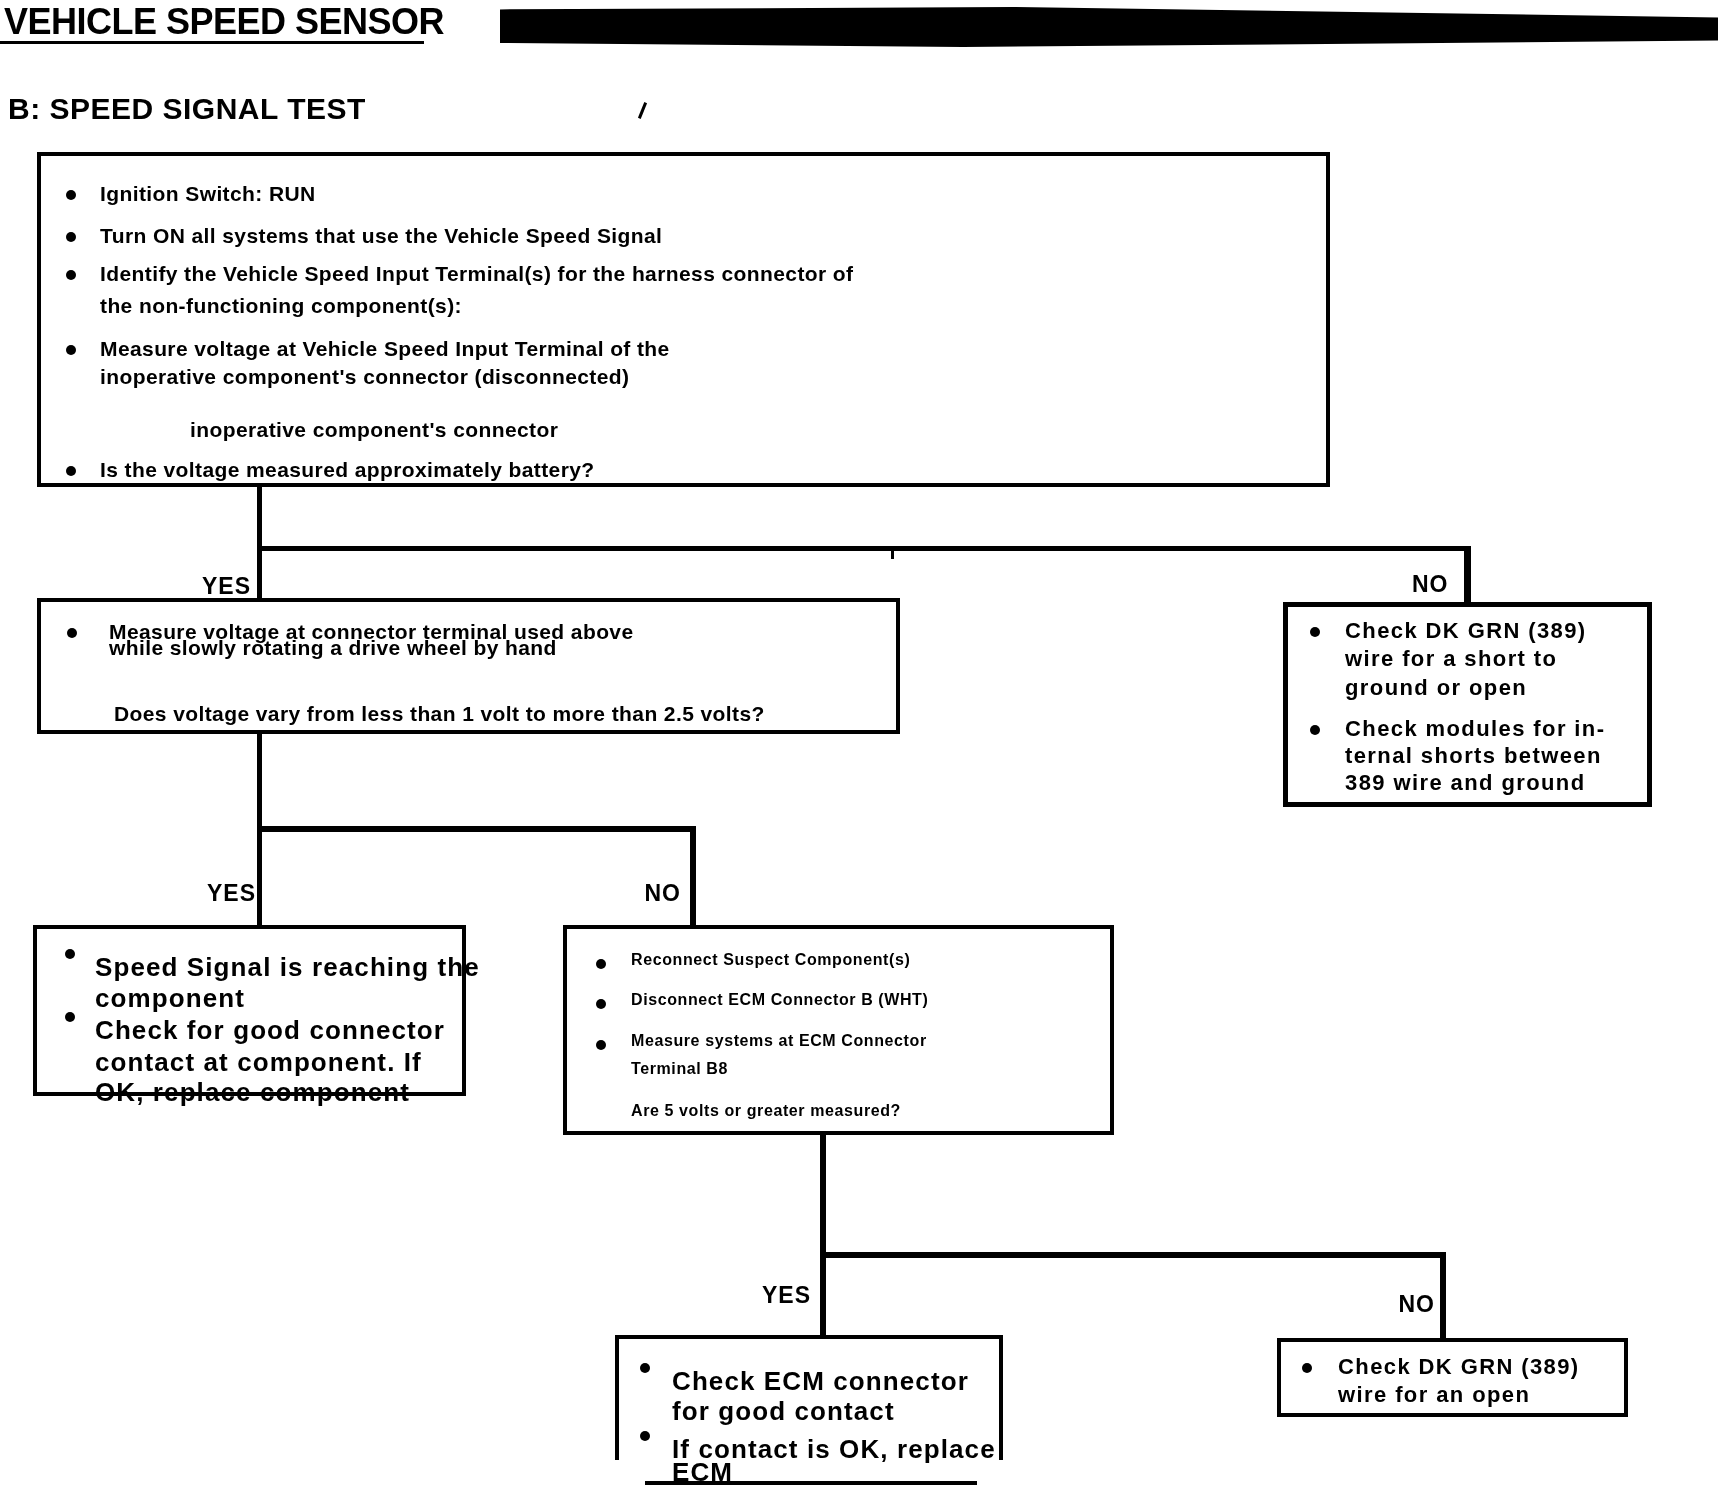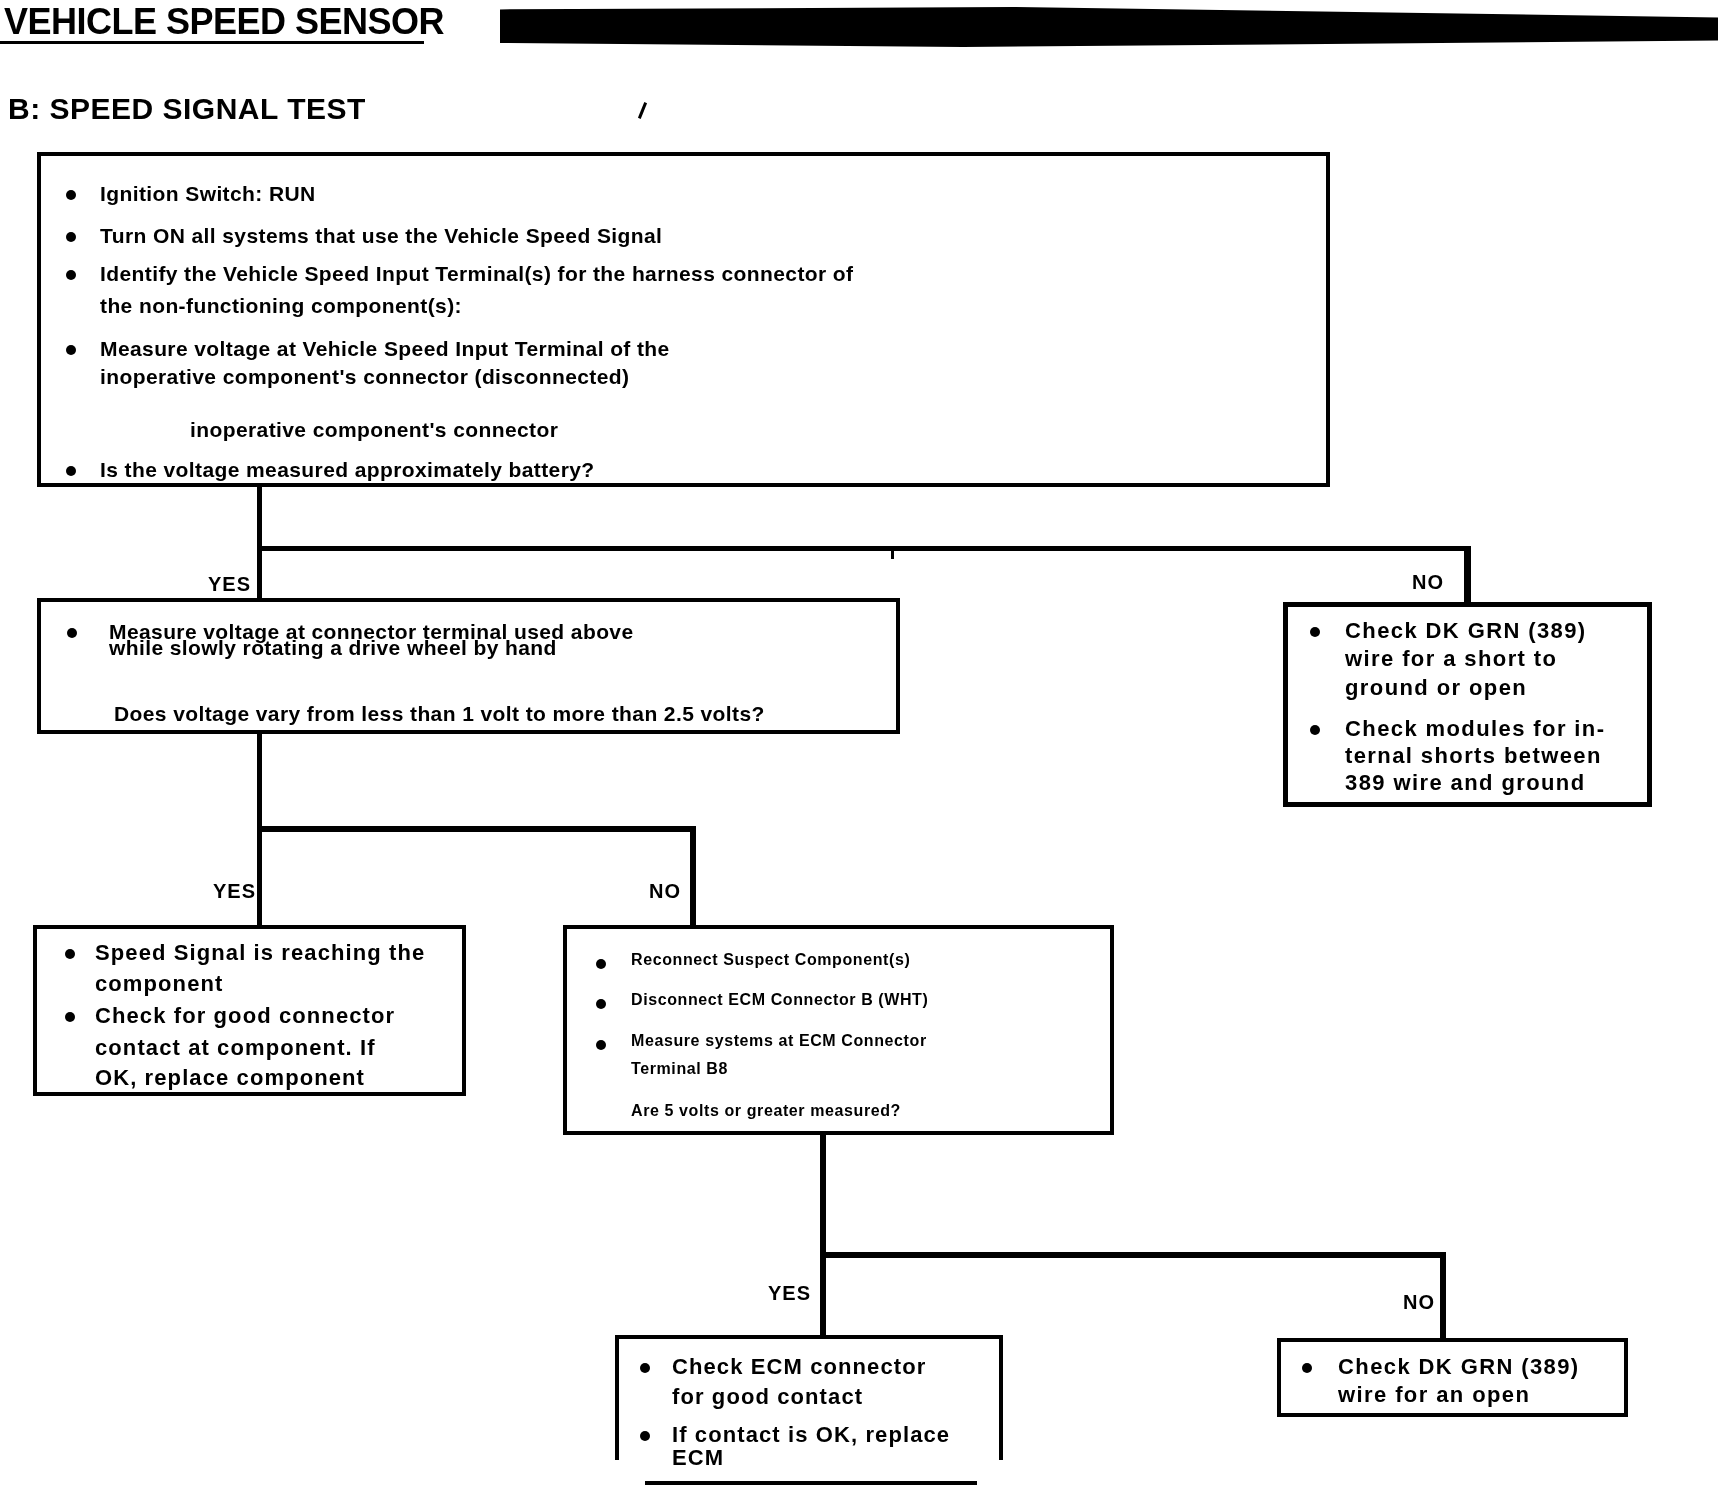--- a/index.html
+++ b/index.html
@@ -17,26 +17,26 @@
   .b-rotate  {left:37px;  top:598px; width:863px; height:136px;}
   .b-short   {left:1283px;top:602px; width:369px; height:205px;border-width:5px;}
   .b-comp    {left:33px;  top:925px; width:433px; height:171px;}
   .b-ecmv    {left:563px; top:925px; width:551px; height:210px;}
   .b-ecmr    {left:615px; top:1335px;width:388px; height:125px;border-bottom:none;}
   .b-open    {left:1277px;top:1338px;width:351px; height:79px;}
 
   .tl{position:absolute;white-space:nowrap;font-weight:bold;line-height:1;}
   .fs-a .tl{font-size:21px;letter-spacing:0.4px;}
   .fs-b .tl{font-size:22px;letter-spacing:1.4px;}
-  .fs-c .tl{font-size:22px;letter-spacing:1.1px;}
+  .fs-c .tl{font-size:26px;letter-spacing:1.1px;margin-top:12px;}
   .fs-d .tl{font-size:16px;letter-spacing:0.6px;}
   .dot{position:absolute;width:10px;height:10px;border-radius:50%;background:#000;}
 
   .ln{position:absolute;background:#000;}
-  .lbl{position:absolute;font-size:20px;font-weight:bold;letter-spacing:1px;white-space:nowrap;}
+  .lbl{position:absolute;font-size:23px;font-weight:bold;letter-spacing:1px;white-space:nowrap;}
 </style>
 </head>
 <body>
 
 <div class="page">
 
   <div class="title">VEHICLE SPEED SENSOR</div>
   <div class="title-underline"></div>
   <div class="header-bar"></div>
   <div class="section">B: SPEED SIGNAL TEST</div>

